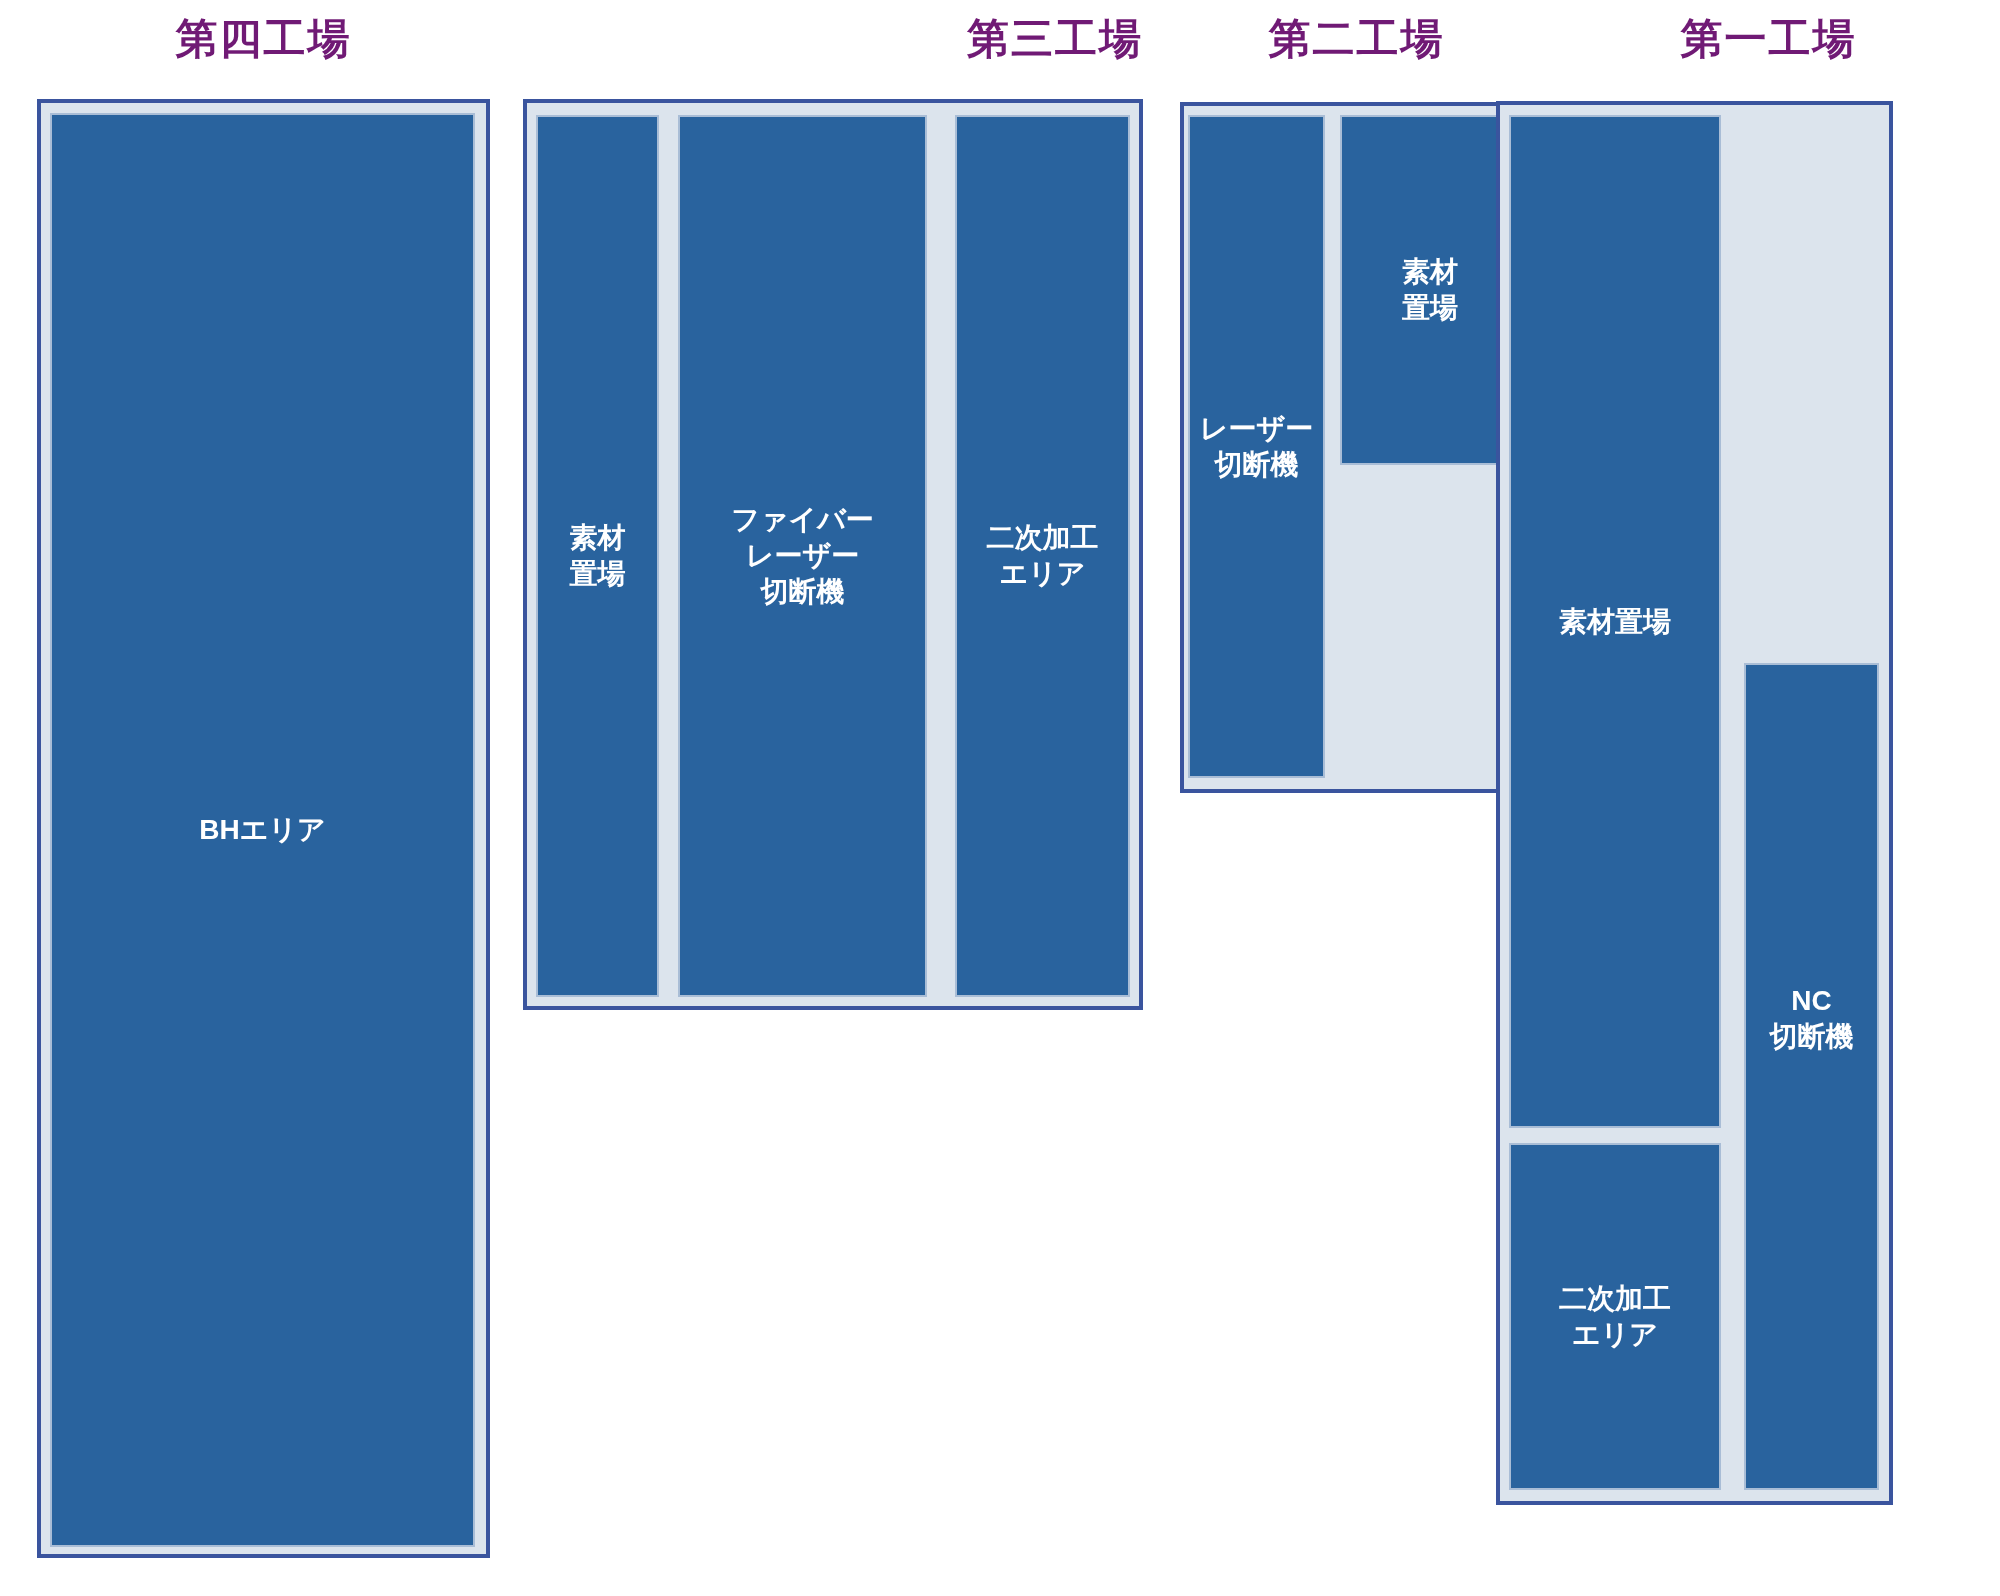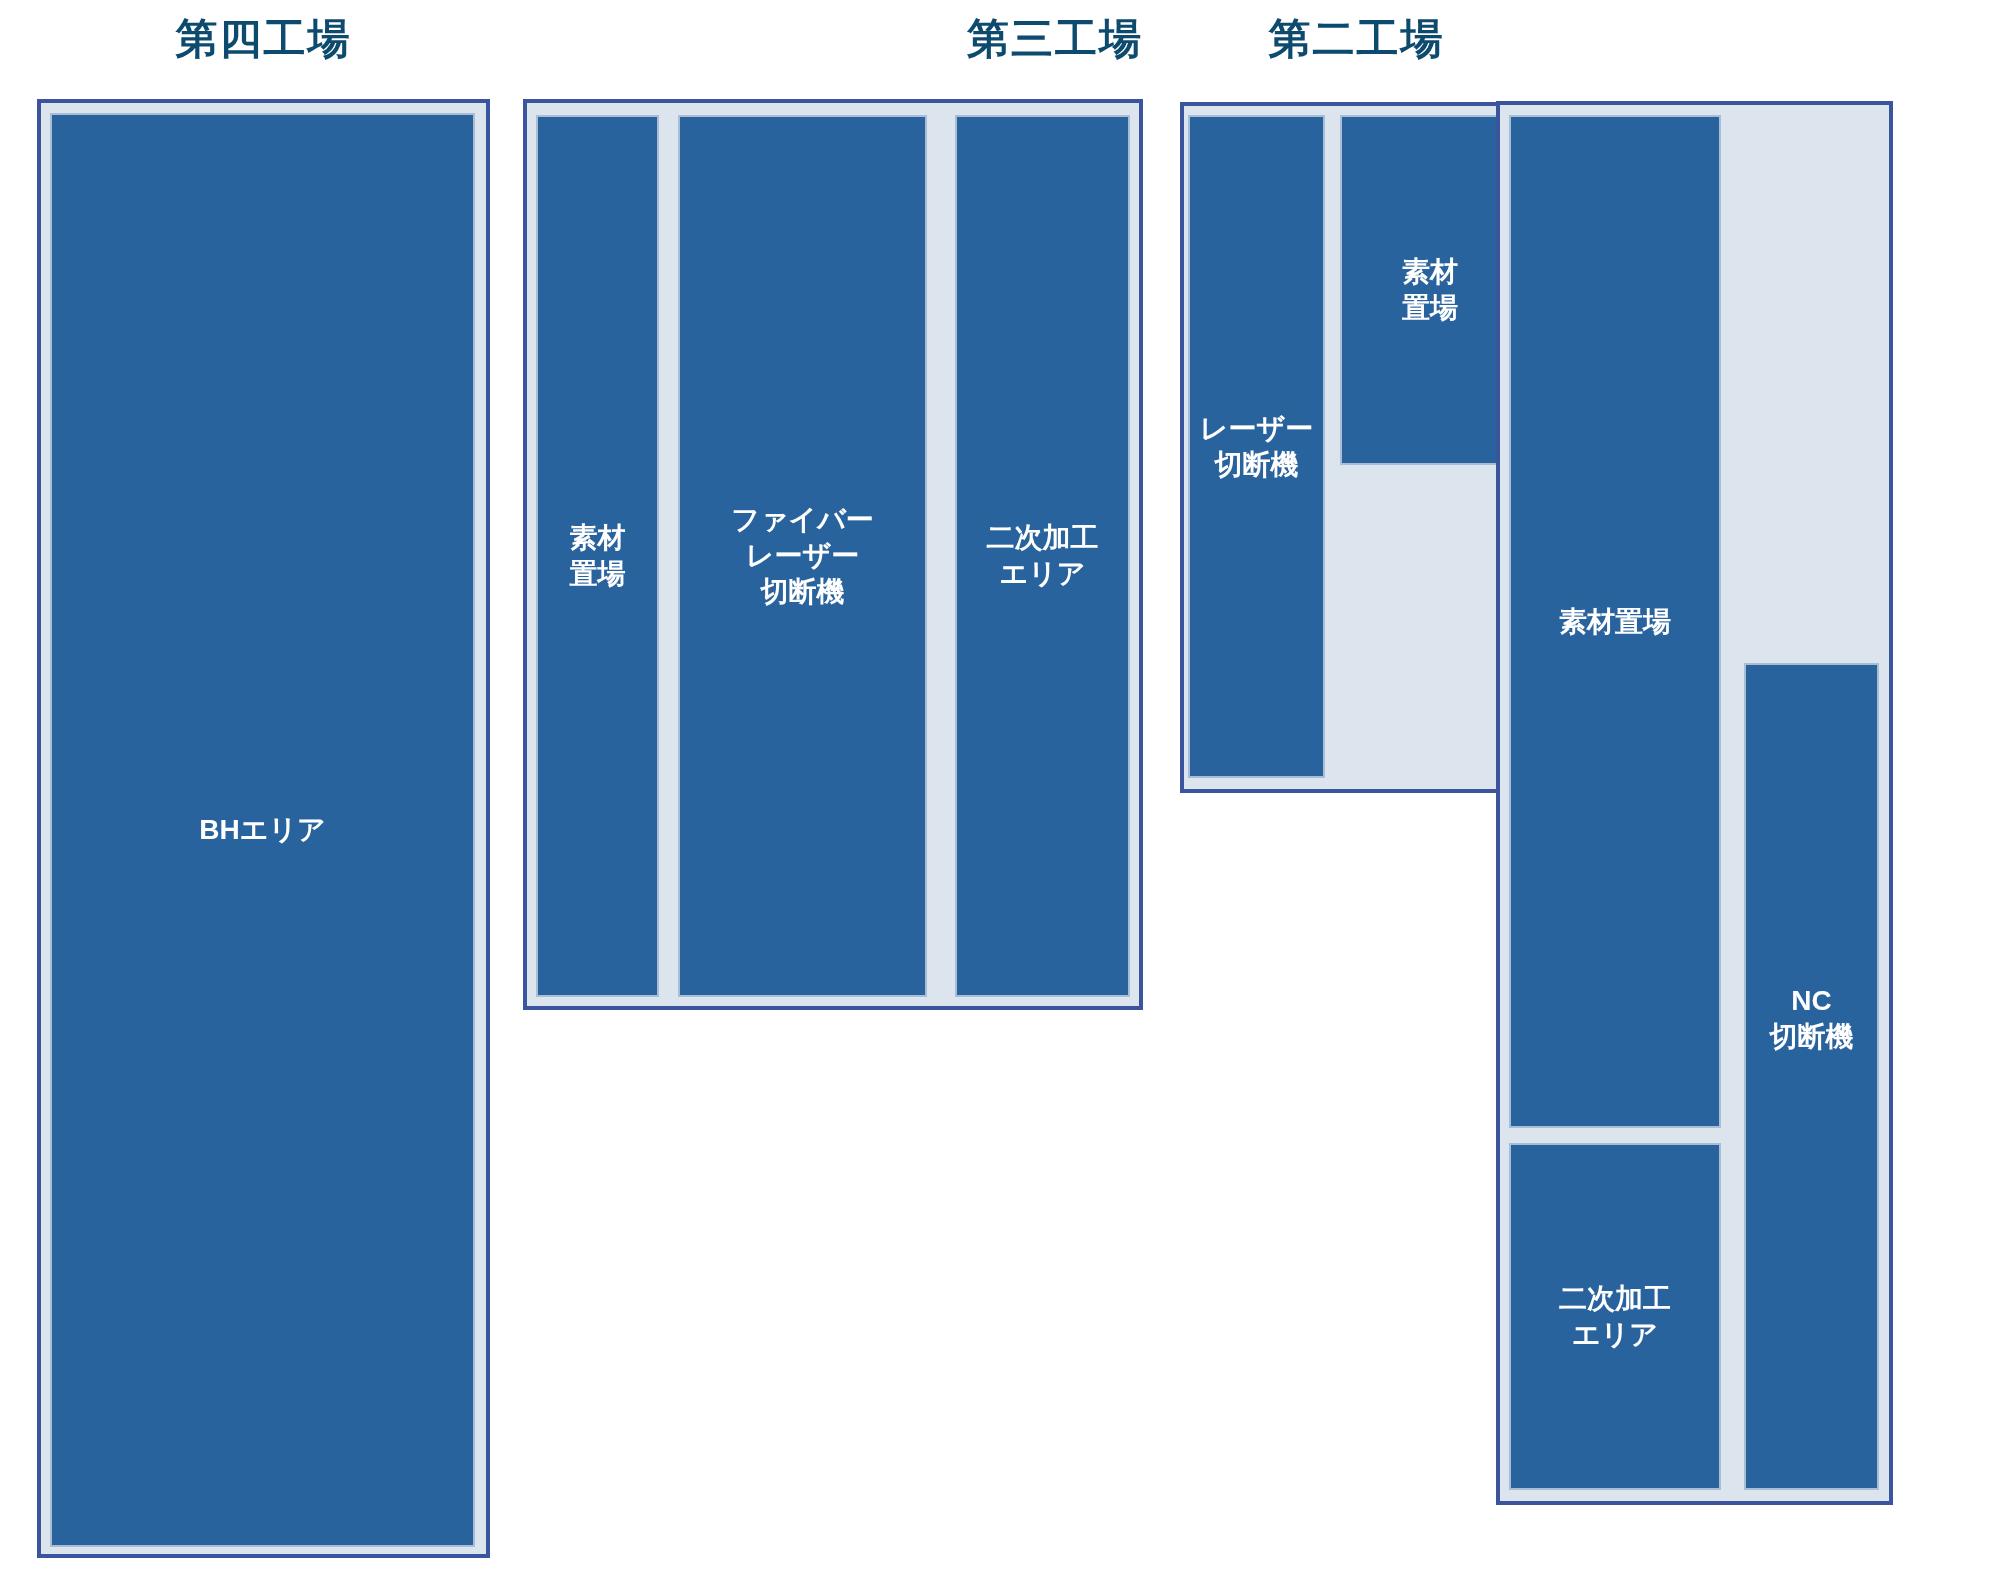--- a/index.html
+++ b/index.html
@@ -16,21 +16,21 @@
     height: 1596px;
     background: #ffffff;
     overflow: hidden;
   }
   .factory-title {
     position: absolute;
     top: 14px;
     text-align: center;
     font-size: 42px;
     font-weight: bold;
-    color: #0c4a6e;
+    color: #701a75;
     letter-spacing: 2px;
     line-height: 1.2;
   }
   .factory-container {
     position: absolute;
     background: #dce4ed;
     border: 4px solid #3a549e;
     box-sizing: border-box;
   }
   .area {
@@ -106,20 +106,21 @@
     <div class="area f2-plasma">
       <span class="area-label">レーザー
 切断機</span>
     </div>
     <div class="area f2-material">
       <span class="area-label">素材
 置場</span>
     </div>
   </div>
 
+  <div class="factory-title f1-title">第一工場</div>
   <div class="factory-container f1-container">
     <div class="area f1-material">
       <span class="area-label">素材置場</span>
     </div>
     <div class="area f1-secondary">
       <span class="area-label">二次加工
 エリア</span>
     </div>
     <div class="area f1-nc">
       <span class="area-label">NC

